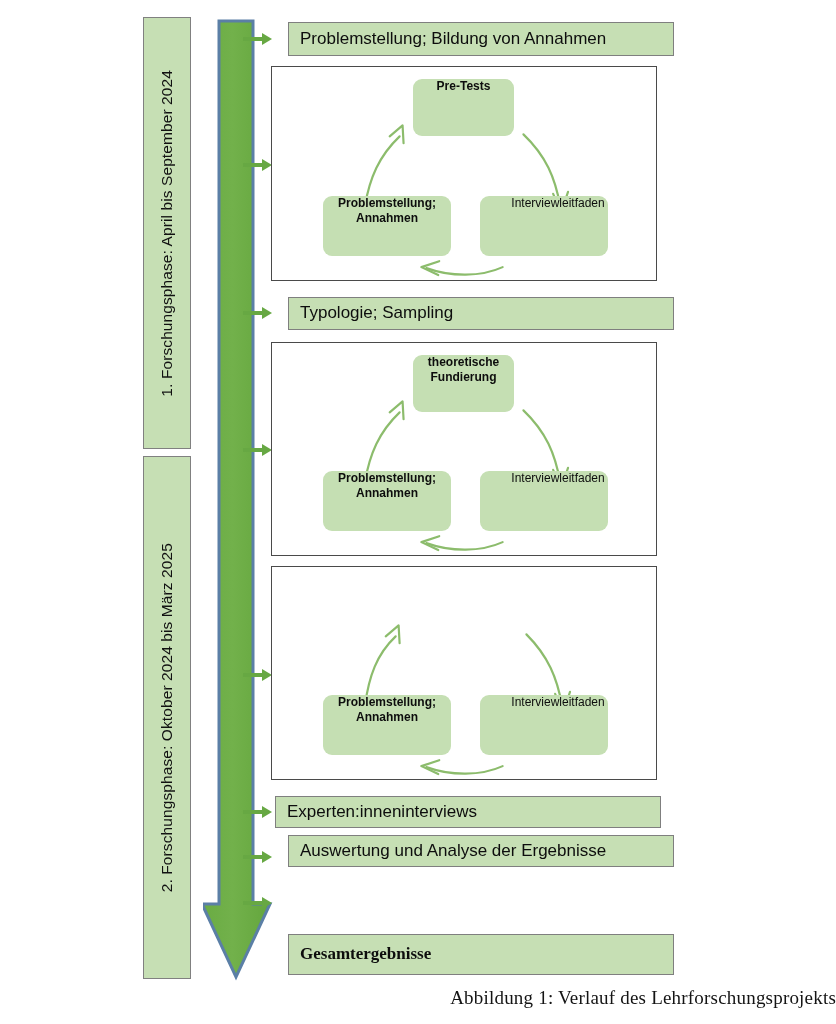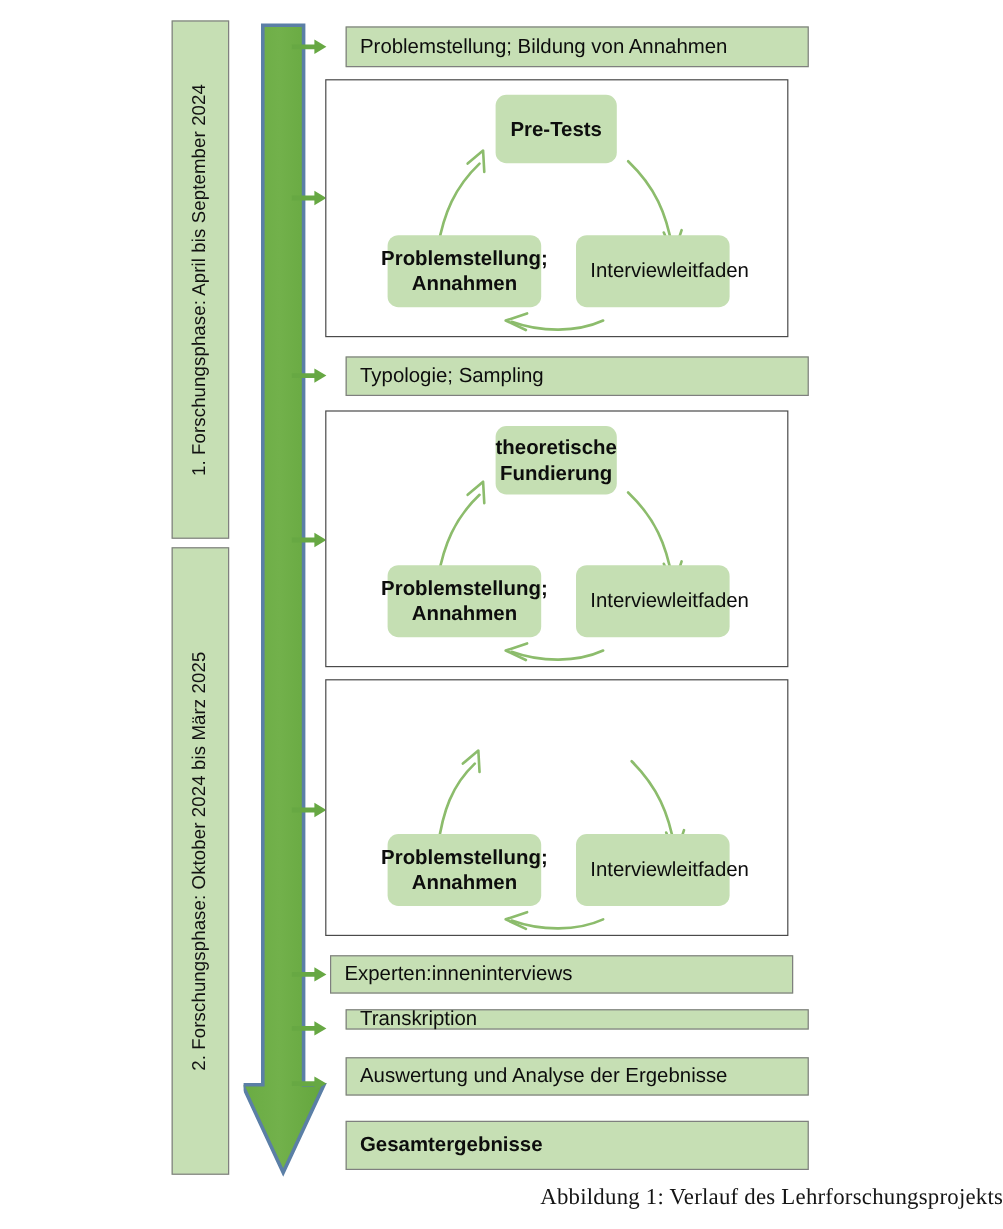--- a/index.html
+++ b/index.html
@@ -65,27 +65,27 @@
     align-items: center;
     margin-left: 17px;
   }
   .stage-bar .stage-label {
     font-size: 17px;
     color: #0d0d0d;
     padding-left: 11px;
     line-height: 1.1;
     white-space: nowrap;
   }
-  .stage-bar.bold .stage-label { font-weight: bold; }
+  .stage-bar.bold .stage-label { font-weight: bold; font-family: Liberation Serif, serif; }
 
   #bar-0 { left: 271px; top: 22px;  width: 386px; height: 34px; }
   #bar-1 { left: 271px; top: 297px; width: 386px; height: 33px; }
   #bar-2 { left: 258px; top: 796px; width: 386px; height: 32px; }
   #bar-3 { left: 271px; top: 841px; width: 386px; height: 17px; }
-  #bar-4 { left: 271px; top: 881px; width: 386px; height: 32px; text-align: center; }
+  #bar-4 { left: 271px; top: 835px; width: 386px; height: 32px; text-align: center; }
   #bar-5 { left: 271px; top: 934px; width: 386px; height: 41px; }
 
   
   .cycle-panel {
     position: absolute;
     background: #ffffff;
     border: 1.5px solid #4a4a4a;
     box-sizing: border-box;
   }
   #cycle-0 { left: 271px; top: 66px;  width: 386px; height: 215px; }
@@ -98,24 +98,23 @@
     width: 100%;
     height: 100%;
   }
 
   .node-box {
     position: absolute;
     background: #C5DFB3;
     border-radius: 9px;
     box-sizing: border-box;
     display: flex;
-    align-items: center;
     justify-content: center;
     text-align: center;
-    font-size: 17px;
+    font-size: 12px;
     color: #0d0d0d;
     line-height: 1.25;
     font-weight: bold;
   }
   .node-top   { left: 141px; top: 13px;  width: 101px; height: 57px; }
   .node-right { left: 155px; top: 128px; width: 127px; height: 60px; font-weight: normal; }
   .node-left  { left: 52px;  top: 128px; width: 127px; height: 60px; }
 
   
   #cycle-0 .node-top   { left: 141px; top: 12px;  width: 101px; height: 57px; }

